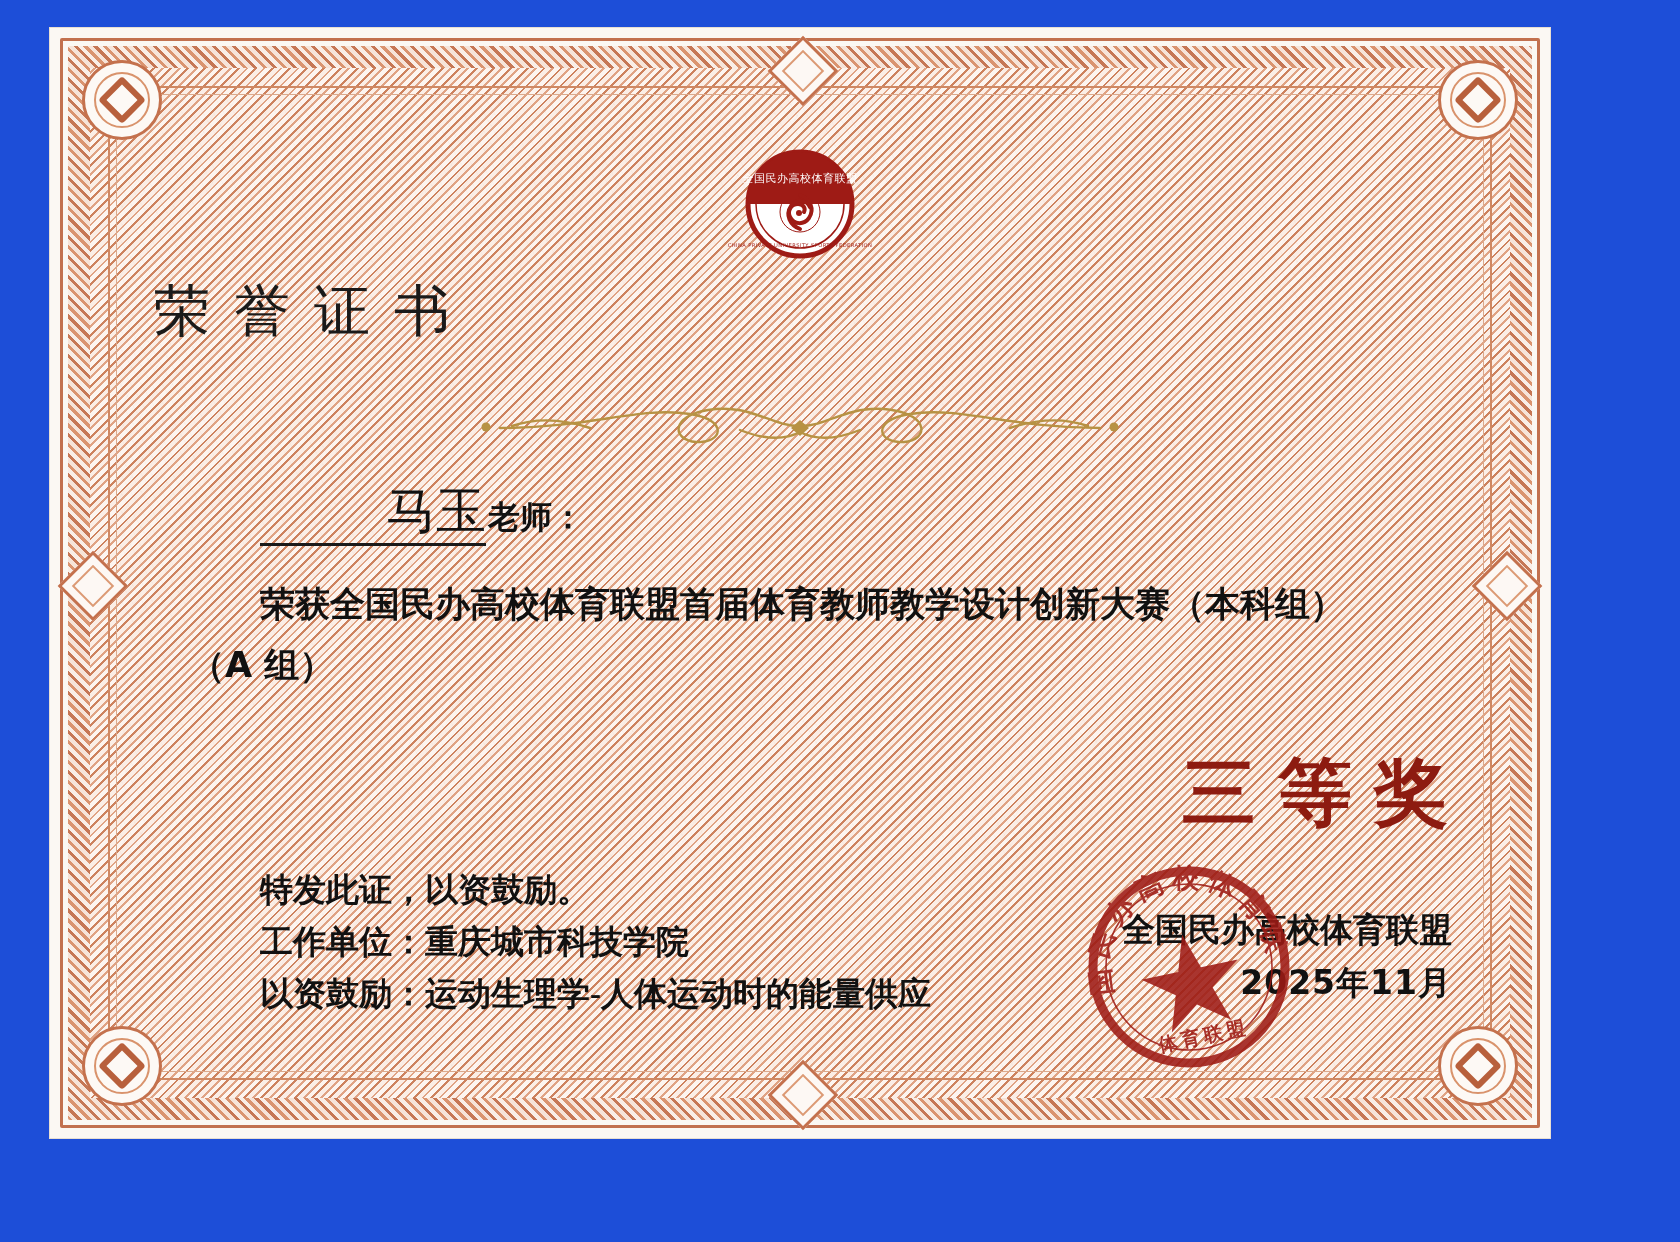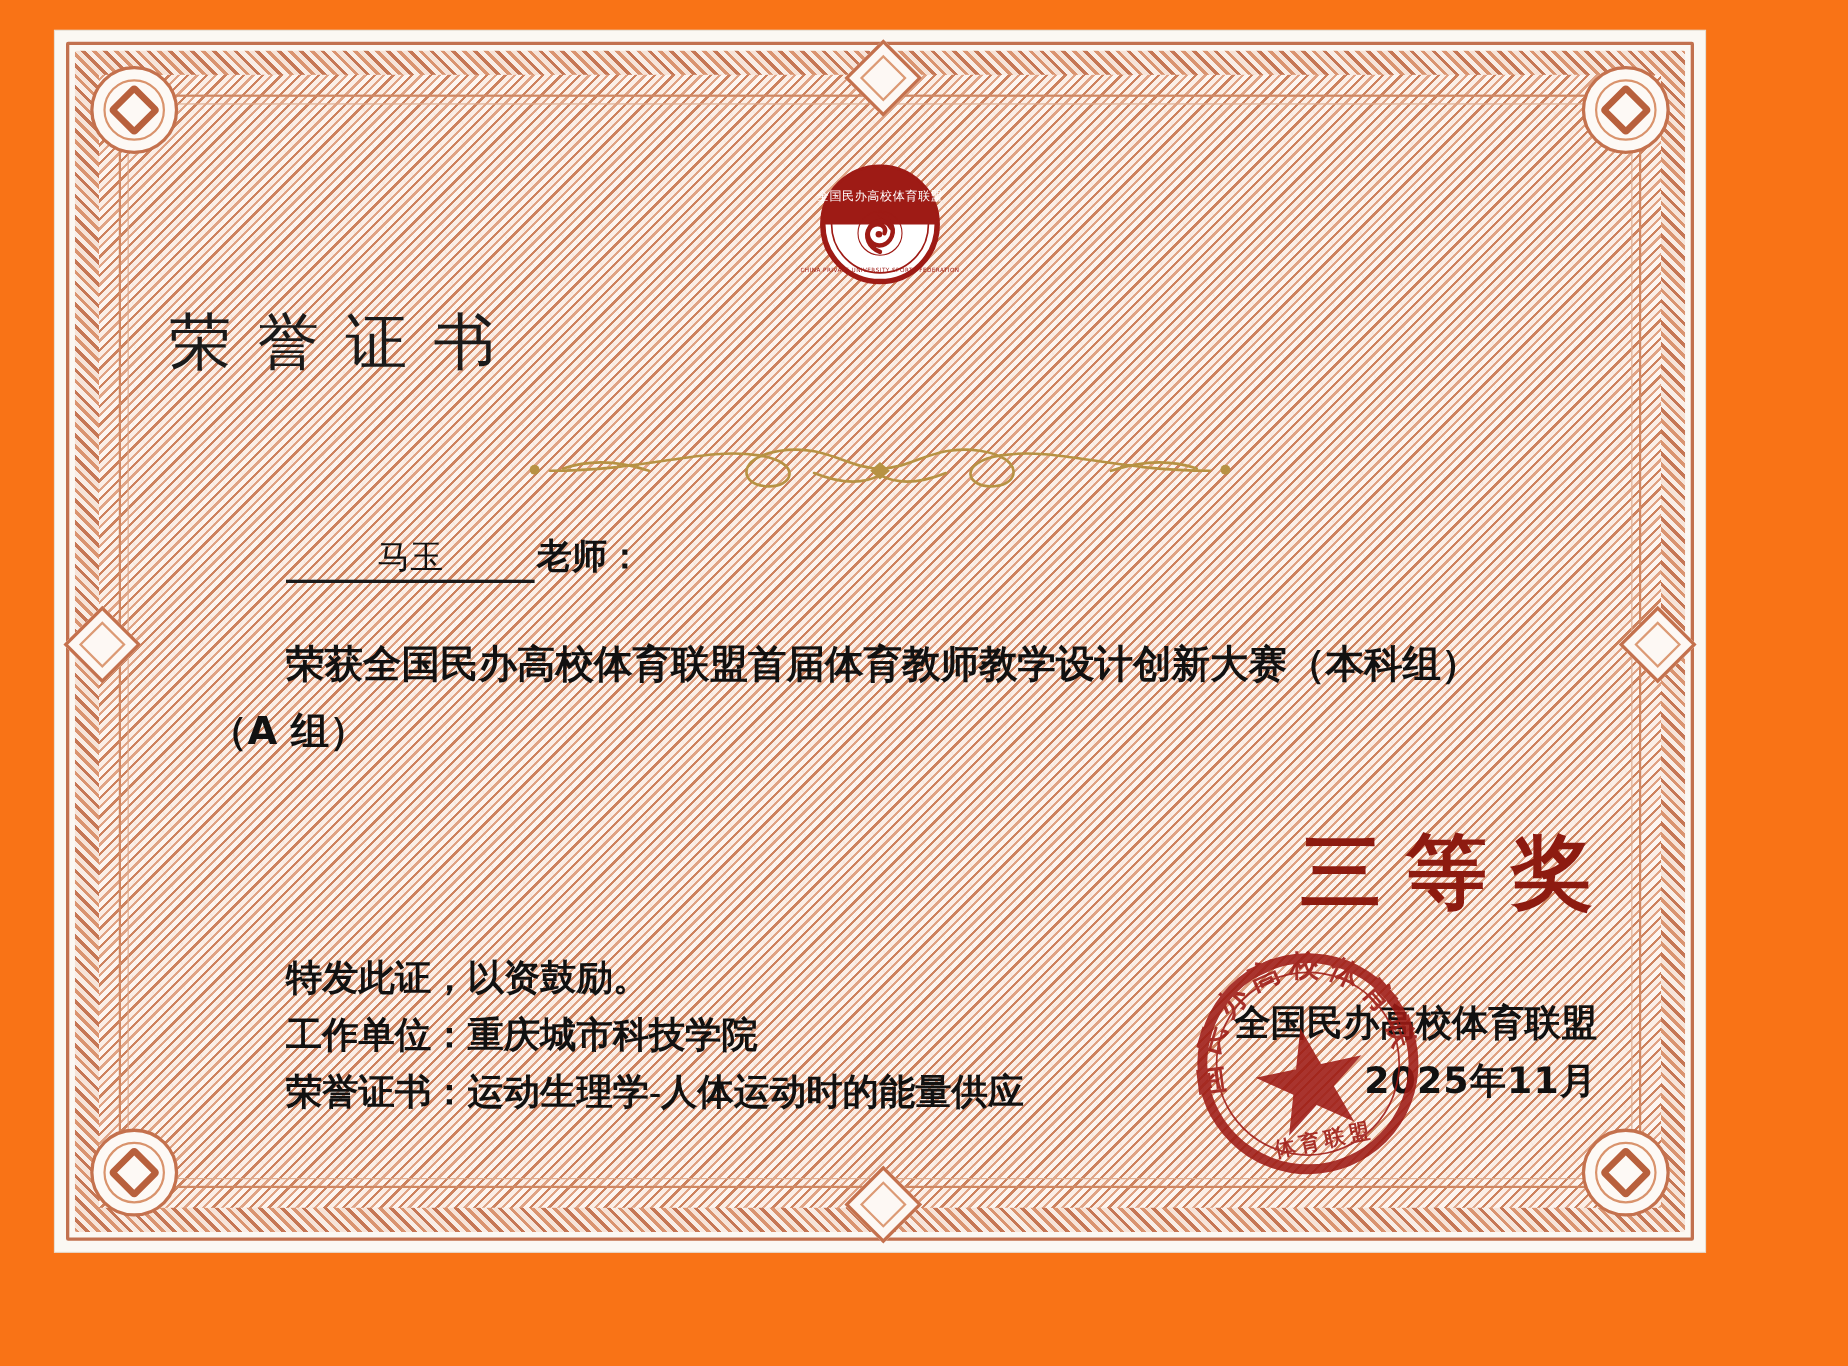--- a/index.html
+++ b/index.html
@@ -12,21 +12,21 @@
     height: 1242px;
     font-family: "Liberation Sans", sans-serif;
     overflow: hidden;
   }
 
   
   .page {
     position: relative;
     width: 1680px;
     height: 1242px;
-    background: #f97316;
+    background: #1d4ed8;
   }
 
   .cert {
     position: absolute;
     left: 50px;
     top: 28px;
     width: 1500px;
     height: 1110px;
     background: #fbf8f3;
     box-shadow: 0 0 0 1px #e7ded2;
@@ -187,23 +187,23 @@
 
   .recipient-line {
     position: absolute;
     top: 380px;
     left: 130px;
     display: flex;
     align-items: baseline;
   }
   .recipient-name {
     min-width: 226px;
-    text-align: center;
+    text-align: right;
     font-family: "DejaVu Serif", "Liberation Serif", serif;
-    font-size: 30px;
+    font-size: 50px;
     color: #111;
     border-bottom: 3px solid #1a1a1a;
     padding-bottom: 4px;
     line-height: 1.1;
   }
   .recipient-suffix {
     font-family: "DejaVu Sans", "Liberation Sans", sans-serif;
     font-size: 32px;
     font-weight: 700;
     color: #111;
@@ -350,21 +350,21 @@
       </div>
 
       <div class="award">三等奖</div>
 
       <div class="closing">
         <div class="row">特发此证，以资鼓励。</div>
         <div class="row">
           <span>工作单位：</span><span>重庆城市科技学院</span>
         </div>
         <div class="row">
-          <span>荣誉证书：</span><span>运动生理学-人体运动时的能量供应</span>
+          <span>以资鼓励：</span><span>运动生理学-人体运动时的能量供应</span>
         </div>
       </div>
 
       <div class="issuer">
         <div>全国民办高校体育联盟</div>
         <div class="date">2025年11月</div>
       </div>
 
       <div class="seal">
         <svg width="222" height="222" viewBox="0 0 222 222">

